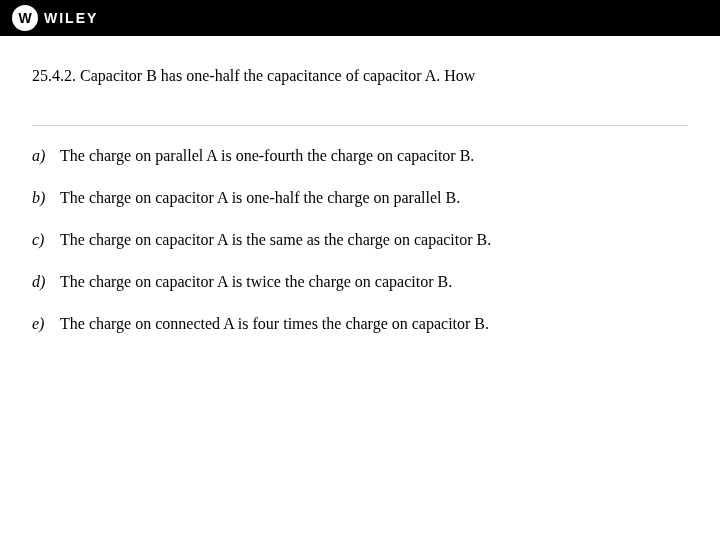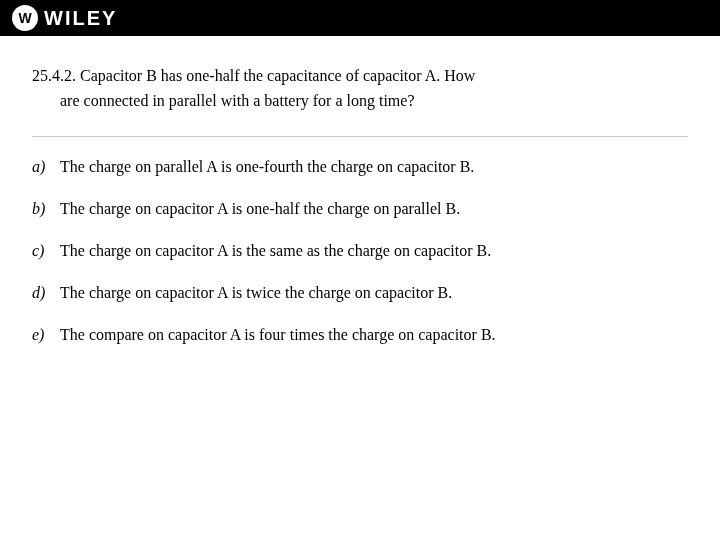--- a/index.html
+++ b/index.html
@@ -30,32 +30,32 @@
       gap: 6px;
     }
 
     .wiley-logo-icon {
       width: 26px;
       height: 26px;
     }
 
     .wiley-text {
       color: #ffffff;
-      font-size: 20px;
+      font-size: 14px;
       font-weight: bold;
       font-family: Arial, sans-serif;
       letter-spacing: 2px;
     }
 
     .content {
       padding: 28px 32px 20px 32px;
     }
 
     .question-block {
-      margin-bottom: 22px;
+      margin-bottom: 36px;
     }
 
     .question-text {
       font-size: 16px;
       line-height: 1.55;
       color: #000000;
     }
 
     .question-text .indent {
       display: block;
@@ -105,21 +105,20 @@
   </div>
 </div>
 
 <div class="content">
 
   <div class="question-block">
     <p class="question-text">
       <span>25.4.2.</span>
       <span> Capacitor B has one-half the capacitance of capacitor A.  How
       </span>
-      <span class="indent">are connected in parallel with a battery for a long time?</span>
     </p>
   </div>
 
   <hr class="divider">
 
   <ul class="answer-list">
     <li class="answer-item">
       <span class="answer-label">a)</span>
       <span class="answer-text">The charge on parallel A is one-fourth the charge on capacitor B.</span>
     </li>
@@ -130,16 +129,16 @@
     <li class="answer-item">
       <span class="answer-label">c)</span>
       <span class="answer-text">The charge on capacitor A is the same as the charge on capacitor B.</span>
     </li>
     <li class="answer-item">
       <span class="answer-label">d)</span>
       <span class="answer-text">The charge on capacitor A is twice the charge on capacitor B.</span>
     </li>
     <li class="answer-item">
       <span class="answer-label">e)</span>
-      <span class="answer-text">The compare on capacitor A is four times the charge on capacitor B.</span>
+      <span class="answer-text">The charge on connected A is four times the charge on capacitor B.</span>
     </li>
   </ul>
 </div>
 
 </body></html>

